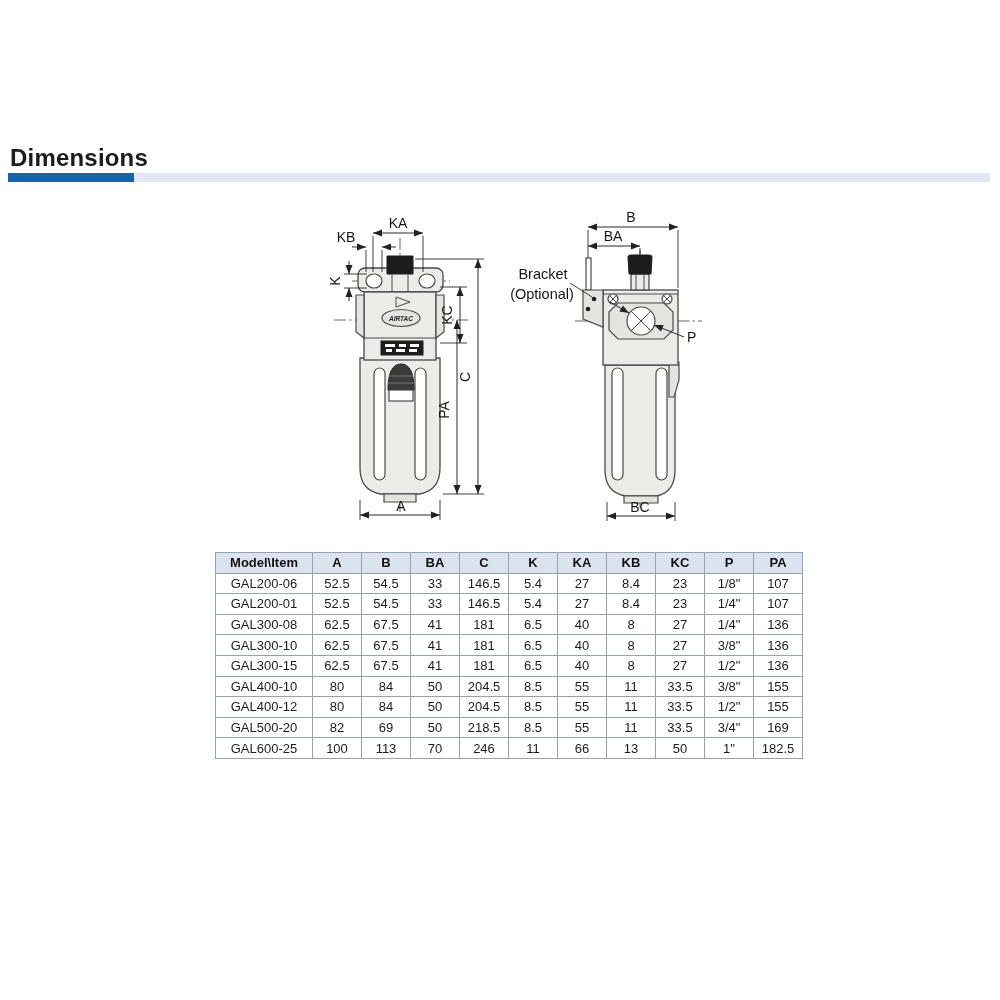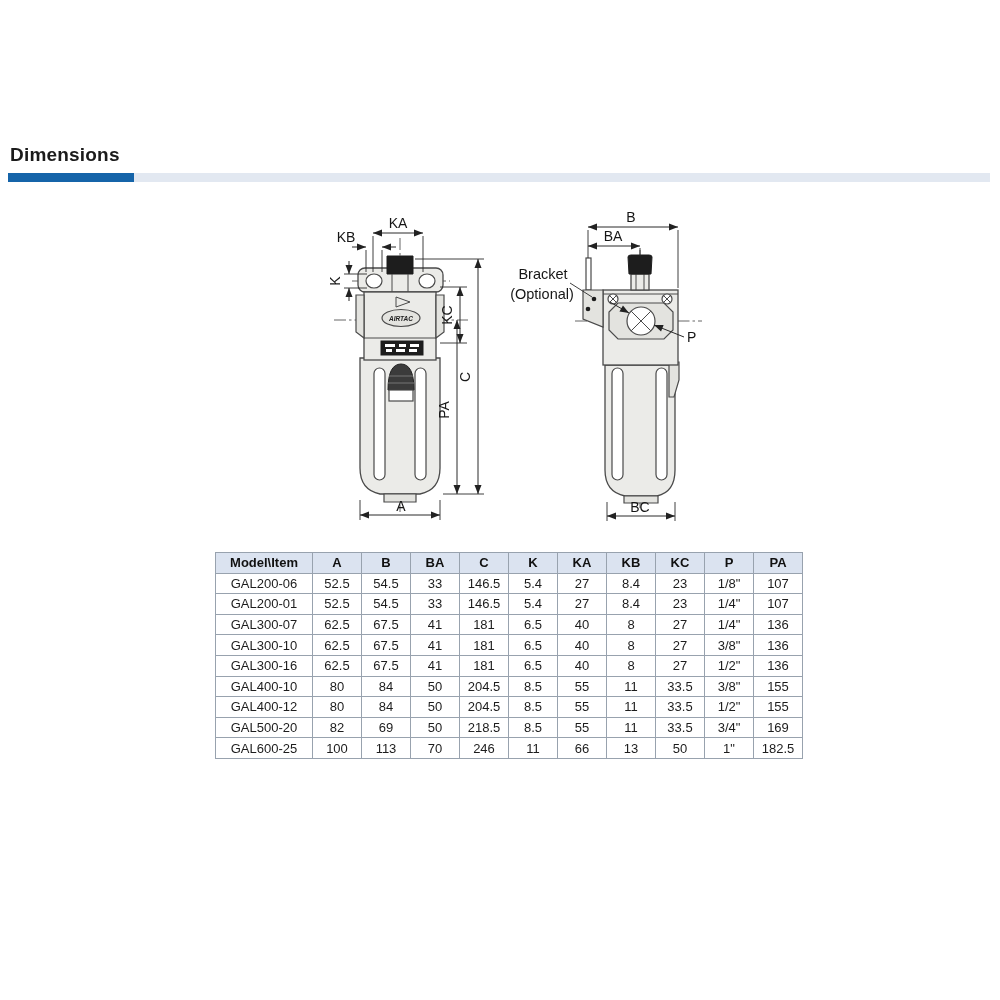--- a/index.html
+++ b/index.html
@@ -1,20 +1,20 @@
 <!DOCTYPE html>
 <html><head>
 <meta charset="utf-8">
 <style>
   html,body{margin:0;padding:0;background:#ffffff;}
   body{font-family:"Liberation Sans", sans-serif; color:#1a1a1a;}
   #page{position:relative;width:1000px;height:1000px;background:#fff;overflow:hidden;}
 
   
-  #title{position:absolute;left:10px;top:144px;font-size:19px;font-weight:bold;color:#1b1b1b;letter-spacing:.2px;}
+  #title{position:absolute;left:10px;top:144px;font-size:24px;font-weight:bold;color:#1b1b1b;letter-spacing:.2px;}
   #title-bar-light{position:absolute;left:8px;top:173px;width:982px;height:9px;background:#e2e8f1;}
   #title-bar-dark{position:absolute;left:8px;top:173px;width:126px;height:9px;background:#1564a9;}
 
   
   #diagram{position:absolute;left:300px;top:195px;width:420px;height:345px;}
   .body-fill{fill:#ebebe8;stroke:#4a4a4a;stroke-width:1.3;}
   .body-fill2{fill:#e3e3df;stroke:#4a4a4a;stroke-width:1.2;}
   .white-fill{fill:#ffffff;stroke:#4a4a4a;stroke-width:1.2;}
   .dark-fill{fill:#1d1d1d;stroke:#1d1d1d;}
   .thin{fill:none;stroke:#4a4a4a;stroke-width:1;}
@@ -244,21 +244,21 @@
           <td>33</td>
           <td>146.5</td>
           <td>5.4</td>
           <td>27</td>
           <td>8.4</td>
           <td>23</td>
           <td>1/4"</td>
           <td>107</td>
         </tr>
         <tr>
-          <td>GAL300-07</td>
+          <td>GAL300-08</td>
           <td>62.5</td>
           <td>67.5</td>
           <td>41</td>
           <td>181</td>
           <td>6.5</td>
           <td>40</td>
           <td>8</td>
           <td>27</td>
           <td>1/4"</td>
           <td>136</td>
@@ -270,21 +270,21 @@
           <td>41</td>
           <td>181</td>
           <td>6.5</td>
           <td>40</td>
           <td>8</td>
           <td>27</td>
           <td>3/8"</td>
           <td>136</td>
         </tr>
         <tr>
-          <td>GAL300-16</td>
+          <td>GAL300-15</td>
           <td>62.5</td>
           <td>67.5</td>
           <td>41</td>
           <td>181</td>
           <td>6.5</td>
           <td>40</td>
           <td>8</td>
           <td>27</td>
           <td>1/2"</td>
           <td>136</td>

